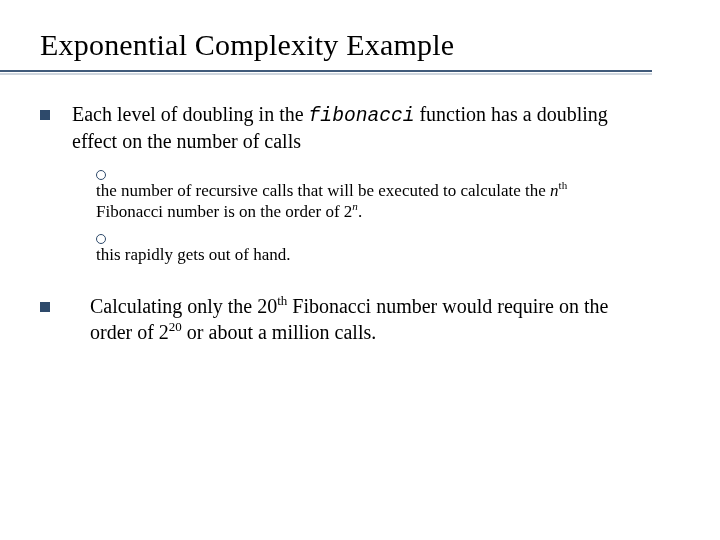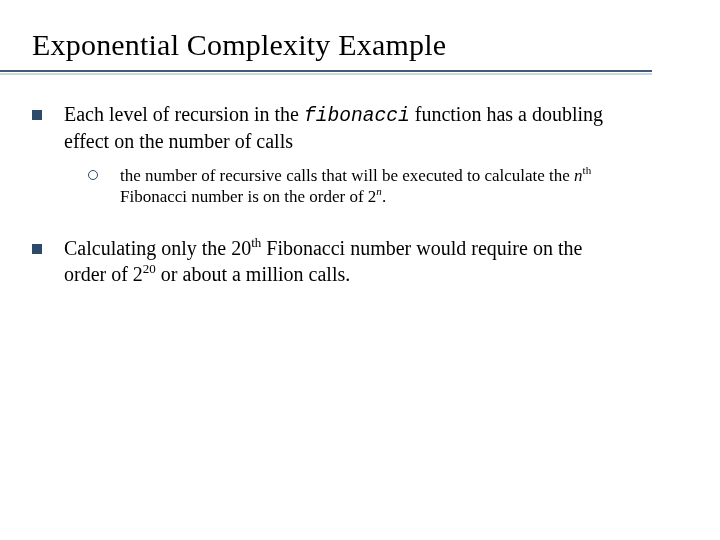--- a/index.html
+++ b/index.html
@@ -1,63 +1,67 @@
 <!DOCTYPE html>
 <html><head>
 <meta charset="utf-8">
 <style>
   * { margin: 0; padding: 0; box-sizing: border-box; }
   html, body { width: 720px; height: 540px; background: #fff; font-family: Georgia, 'Times New Roman', serif; color: #000; }
-  .slide { width: 652px; height: 540px; padding: 28px 40px 20px 32px; position: relative; }
+  .slide { width: 652px; height: 540px; padding: 28px 40px 20px 40px; position: relative; }
   .title { font-size: 30px; font-weight: 400; color: #000; margin-bottom: 4px; font-family: Georgia, serif; letter-spacing: 0.2px; }
   .rule-wrap { position: relative; height: 10px; margin-bottom: 26px; }
   .rule { position: absolute; left: -40px; right: -40px; height: 2px; background: #405a7a; top: 4px; }
   .rule-shadow { position: absolute; left: -40px; right: -40px; height: 2px; background: rgba(64,90,122,0.25); top: 7px; }
   .content { font-size: 20px; line-height: 1.28; }
   .l1 { display: flex; align-items: flex-start; margin-bottom: 10px; }
   .l1 .bullet { width: 10px; height: 10px; background: #2e4a6b; margin-top: 8px; margin-right: 22px; flex: 0 0 auto; }
   .l1 .txt { flex: 1; }
   .subs { margin: 10px 0 28px 56px; }
-  .l2 { display: flex; align-items: flex-start; font-size: 17px; line-height: 1.28; margin-bottom: 6px; }
+  .l2 { display: flex; align-items: flex-start; font-size: 17px; line-height: 1.28; margin-bottom: 6px; flex-direction: column; }
   .l2 .ring { width: 10px; height: 10px; border: 1.5px solid #2e4a6b; border-radius: 50%; margin-top: 5px; margin-right: 22px; flex: 0 0 auto; }
   .l2 .txt { flex: 1; }
   .mono { font-family: 'Courier New', Courier, monospace; font-size: 0.98em; font-style: italic; }
   .ital { font-style: italic; }
   sup { font-size: 0.65em; line-height: 0; vertical-align: super; }
-  .gap-lg { margin-bottom: 30px; }
+  .gap-lg { margin-bottom: 30px; gap: 18px; }
 </style>
 </head>
 <body>
 <div class="slide">
   <h1 class="title">Exponential Complexity Example</h1>
   <div class="rule-wrap">
     <div class="rule"></div>
     <div class="rule-shadow"></div>
   </div>
 
   <div class="content">
 
     <div class="l1">
       <span class="bullet"></span>
       <div class="txt">
-        <span>Each level of recursion in the </span>
+        <span>Each level of doubling in the </span>
         <span class="mono">fibonacci</span>
         <span> function has a doubling effect on the number of calls</span>
       </div>
     </div>
 
     <div class="subs">
       <div class="l2">
         <span class="ring"></span>
         <div class="txt">
           <span>the number of recursive calls that will be executed to calculate the </span>
           <span class="ital">n</span><sup>th</sup>
           <span> Fibonacci number is on the order of </span>
           <span>2</span><sup class="ital">n</sup><span>.</span>
         </div>
+      </div>
+      <div class="l2">
+        <span class="ring"></span>
+        <div class="txt">this rapidly gets out of hand.</div>
       </div>
     </div>
 
     <div class="l1 gap-lg">
       <span class="bullet"></span>
       <div class="txt">
         <span>Calculating only the 20</span><sup>th</sup>
         <span> Fibonacci number would require on the order of 2</span><sup>20</sup>
         <span> or about a million calls.</span>
       </div>

